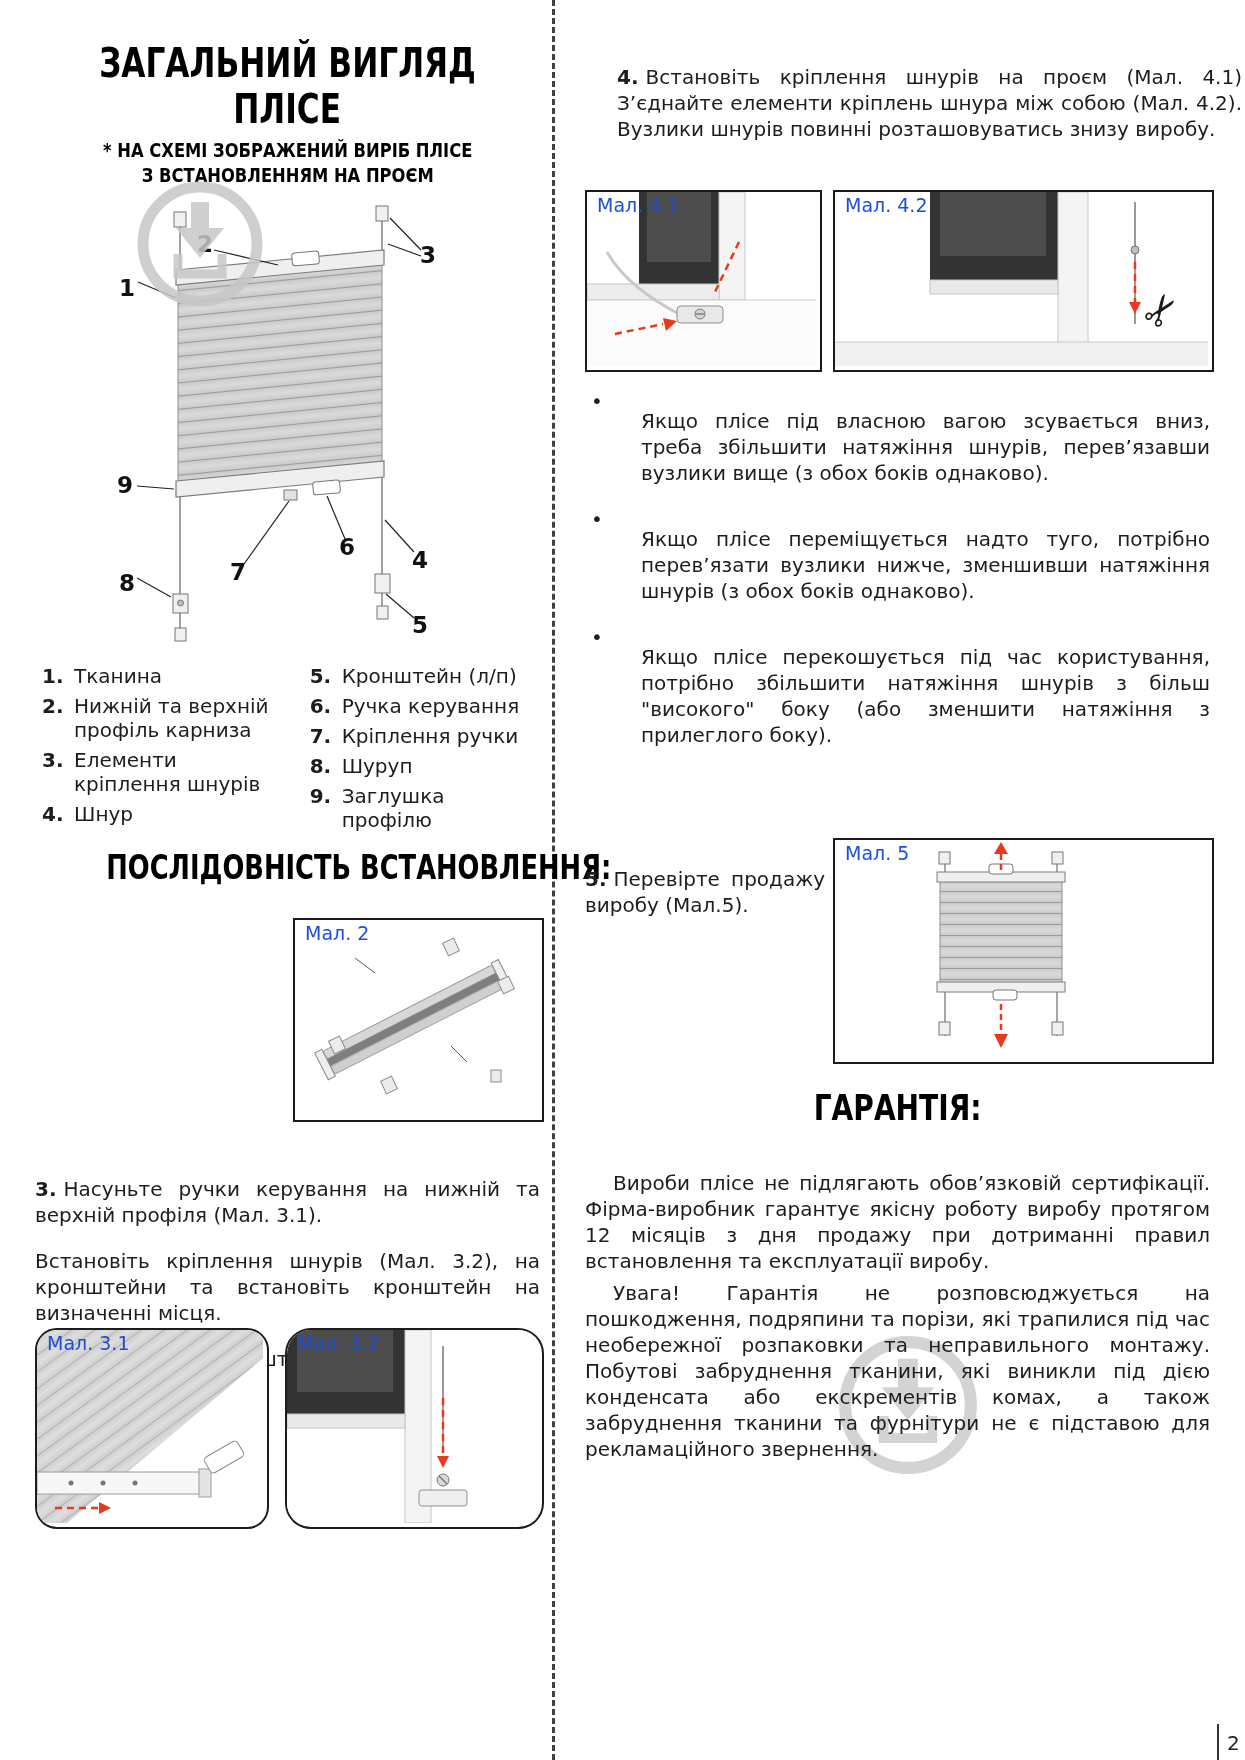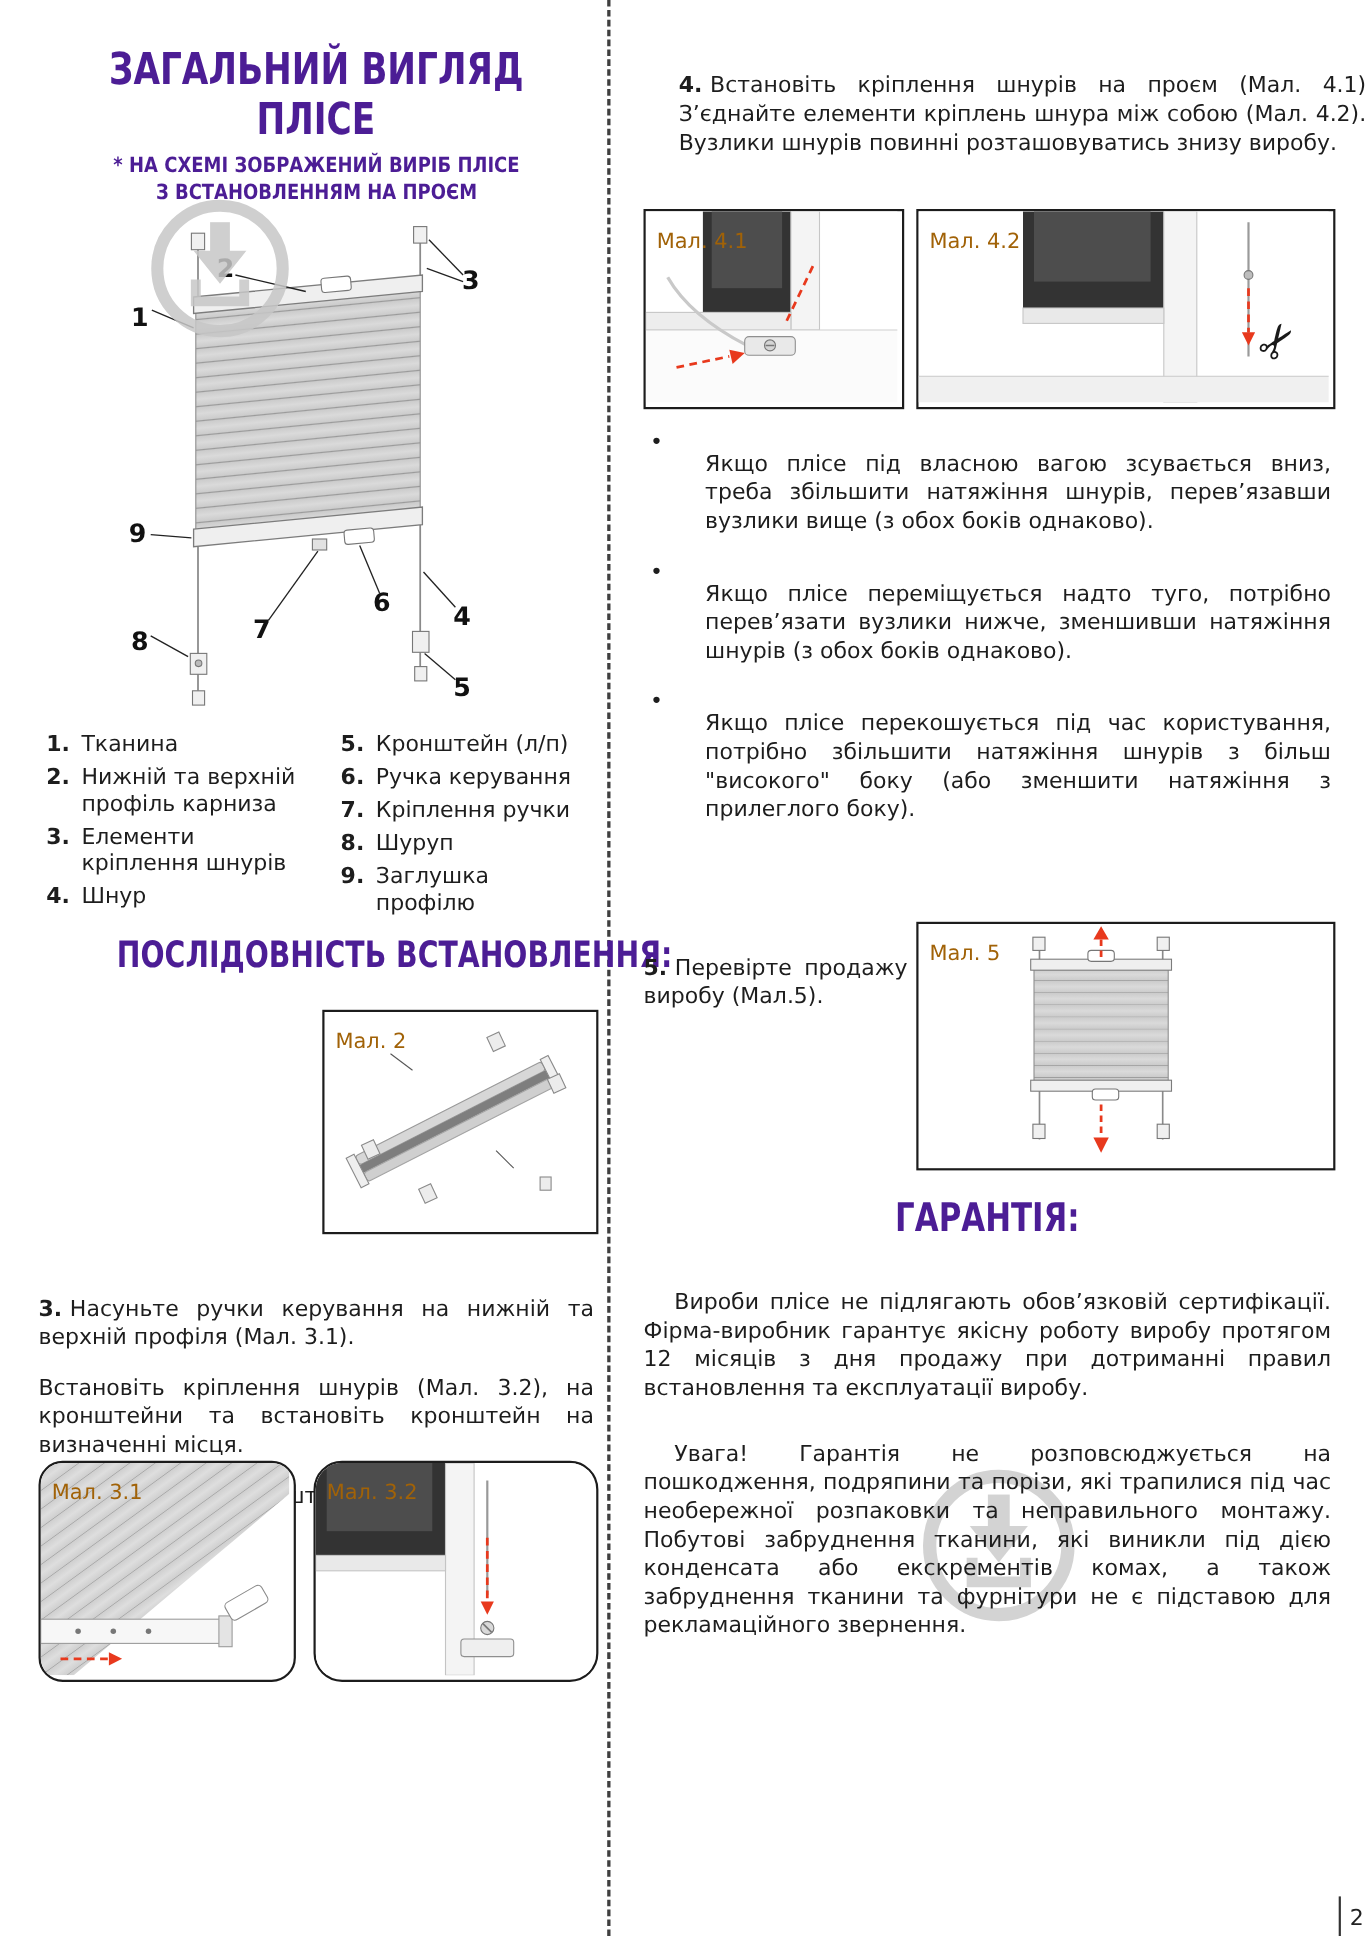--- a/index.html
+++ b/index.html
@@ -1,25 +1,25 @@
 <!DOCTYPE html>
 <html><head>
 <meta charset="utf-8">
 <style>
   html,body{margin:0;padding:0;background:#ffffff;}
   .page{position:relative;width:1245px;height:1760px;background:#ffffff;
         font-family:"DejaVu Sans","Liberation Sans",sans-serif;color:#1d1d1d;overflow:hidden;}
   .abs{position:absolute;}
   .body-text{font-size:20px;line-height:26px;text-align:justify;}
   .stepnum{font-weight:bold;padding-right:7px;}
-  .heading{position:absolute;text-align:center;font-weight:bold;color:#4c1d95;}
+  .heading{position:absolute;text-align:center;font-weight:bold;color:#000000;}
   .cond{display:inline-block;transform:scaleX(0.78);transform-origin:50% 50%;white-space:nowrap;}
   .cond2{display:inline-block;transform:scaleX(0.86);transform-origin:50% 50%;white-space:nowrap;}
   .figbox{position:absolute;border:2px solid #1c1c1c;background:#fff;overflow:hidden;}
-  .figlabel{position:absolute;top:16px;left:10px;font-size:19px;color:#a16207;}
+  .figlabel{position:absolute;top:2px;left:10px;font-size:19px;color:#1d4ed8;}
   .legend{display:flex;gap:20px;}
   .legend-col{display:flex;flex-direction:column;}
   .legend-item{display:flex;margin-bottom:6px;font-size:20px;line-height:24px;}
   .ln{font-weight:bold;flex:0 0 32px;}
   .lt{flex:1;}
   .bullet-item{display:flex;}
   .bullet-dot{flex:0 0 50px;font-size:20px;line-height:26px;padding-left:6px;}
   .bullet-item .body-text{flex:1;}
   .divider{position:absolute;left:552px;top:0;height:1760px;width:0;border-left:3px dashed #3f3f3f;}
   .watermark{opacity:0.85;}
@@ -328,18 +328,18 @@
 
   <p class="body-text abs indent z2" style="left:585px;top:1150px;width:625px;">Вироби плісе не підлягають обов’язковій сертифікації. Фірма-виробник гарантує якісну роботу виробу протягом 12 місяців з дня продажу при дотриманні правил встановлення та експлуатації виробу.</p>
 
   <svg class="abs watermark z1" style="left:833px;top:1330px;" width="150" height="150" viewBox="0 0 136 136">
     <circle cx="68" cy="68" r="57" fill="none" stroke="#cccccc" stroke-width="11"></circle>
     <rect x="59" y="26" width="18" height="30" fill="#cccccc"></rect>
     <polygon points="44,52 92,52 68,82" fill="#cccccc"></polygon>
     <path d="M46 78 v20 h44 v-20" fill="none" stroke="#cccccc" stroke-width="9"></path>
   </svg>
 
-  <p class="body-text abs indent z2" style="left:585px;top:1288px;width:625px;">Увага! Гарантія не розповсюджується на пошкодження, подряпини та порізи, які трапилися під час необережної розпаковки та неправильного монтажу. Побутові забруднення тканини, які виникли під дією конденсата або екскрементів комах, а також забруднення тканини та фурнітури не є підставою для рекламаційного звернення.</p>
+  <p class="body-text abs indent z2" style="left:585px;top:1260px;width:625px;">Увага! Гарантія не розповсюджується на пошкодження, подряпини та порізи, які трапилися під час необережної розпаковки та неправильного монтажу. Побутові забруднення тканини, які виникли під дією конденсата або екскрементів комах, а також забруднення тканини та фурнітури не є підставою для рекламаційного звернення.</p>
 
   <div class="abs" style="left:1217px;top:1724px;width:0;height:36px;border-left:2px solid #333;"></div>
   <div class="abs" style="left:1227px;top:1731px;font-size:20px;color:#222;">2</div>
 
 </div>
 
 </body></html>

